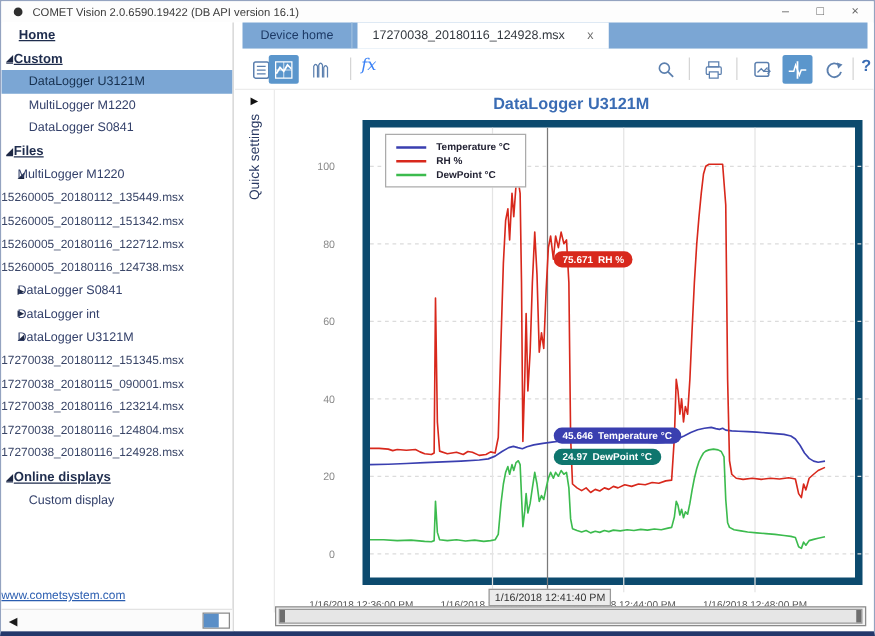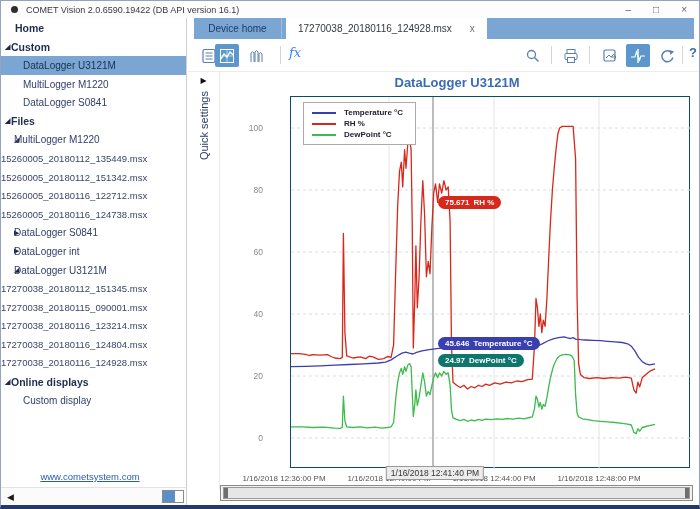--- a/index.html
+++ b/index.html
@@ -11,28 +11,28 @@
   .titlebar{position:absolute;left:0;top:0;right:0;height:17px;background:#fdfdfd;
     display:flex;align-items:center;font-size:9px;color:#3a3a3a;}
   .app-icon{width:7px;height:7px;border-radius:50%;background:#2e2e2e;margin:0 8px 0 10px;}
   .win-controls{margin-left:auto;display:flex;align-items:center;gap:22px;padding-right:12px;color:#666;font-size:10px;}
   .win-controls span{cursor:default;line-height:10px;}
   
   .sidebar{position:absolute;left:0;top:17px;width:186px;bottom:0;background:#fff;border-right:1px solid #cfcfcf;}
   .tree{position:absolute;left:0;top:0;right:0;bottom:36px;overflow:hidden;padding-top:1px;}
   .trow{display:flex;align-items:center;height:18.6px;font-size:10px;color:#33406a;white-space:nowrap;cursor:default;}
   .trow .arr{width:10px;font-size:7px;color:#1d2743;text-align:left;padding-left:4px;flex:0 0 auto;}
-  .trow.nav,.trow.header{font-weight:bold;color:#1f2d4e;font-size:10.5px;}
+  .trow.nav,.trow.header{font-weight:bold;color:#1f2d4e;font-size:10.5px;text-decoration:underline;}
   .trow.nav{padding-left:14px;}
   .trow.item{padding-left:22px;}
   .trow.subheader .arr{padding-left:13px;width:9px;margin-right:0;}
   .trow.subheader{padding-left:0;}
   .trow.file{font-size:9.5px;color:#3a4668;}
   .trow.selected{background:#7ba6d4;color:#16304f;}
-  .side-link-row{position:absolute;left:0;right:0;bottom:18px;height:16px;text-align:center;padding-right:7px;font-size:9.5px;}
+  .side-link-row{position:absolute;left:0;right:0;bottom:18px;height:16px;text-align:left;padding-right:7px;font-size:9.5px;}
   .side-link-row a{color:#2a5db0;text-decoration:underline;cursor:pointer;}
   .side-hscroll{position:absolute;left:0;right:0;bottom:0;height:18px;background:#fbfbfb;border-top:1px solid #e3e3e3;}
   .side-hscroll .larr{position:absolute;left:6px;top:4px;font-size:9px;color:#1a1a1a;}
   .side-thumb{position:absolute;right:2px;top:2px;width:22px;height:13px;border:1px solid #8a8a8a;background:#fff;}
   .side-thumb i{display:block;width:12px;height:100%;background:#5b8fc7;}
   
   .main{position:absolute;left:187px;top:17px;right:0;bottom:0;background:#fff;}
   .tabstrip{position:absolute;left:0;top:0;right:0;height:21px;background:#fff;}
   .tabstrip .bluebar{position:absolute;left:6px;right:5px;top:0;bottom:0;background:#7ba6d4;display:flex;}
   .tab{display:flex;align-items:center;font-size:10px;color:#1d3a66;cursor:pointer;}
@@ -45,21 +45,21 @@
   .tsep{position:absolute;top:7px;width:1px;height:18px;background:#d5d5d5;}
   .fx{position:absolute;top:6px;font-family:"DejaVu Serif",serif;font-style:italic;font-size:13px;color:#3b82f6;cursor:pointer;}
   .help{position:absolute;top:6px;font-size:13px;font-weight:bold;color:#3a6cb4;cursor:pointer;}
   
   .qs{position:absolute;left:0;top:54px;width:31px;bottom:17px;background:#fff;}
   .qs .qarr{text-align:center;font-size:8px;color:#111;margin-top:4px;cursor:pointer;}
   .qs .qlabel{margin:6px auto 0;writing-mode:vertical-rl;transform:rotate(180deg);font-size:11px;color:#2a3a63;}
   
   .chart-panel{position:absolute;left:31px;top:54px;right:5px;height:418px;background:#fff;border-left:1px solid #ebebeb;}
   .chart-title{position:absolute;left:0;right:0;top:3px;text-align:center;font-size:13px;font-weight:bold;color:#3a6cb4;}
-  .plot{position:absolute;left:70px;top:24px;width:400px;height:372px;border:1px solid #0c4a6e;}
+  .plot{position:absolute;left:70px;top:24px;width:400px;height:372px;border:6px solid #0c4a6e;}
   .plot svg{position:absolute;left:0;top:0;}
   .ylab{position:absolute;left:-64px;width:36px;text-align:right;font-size:8.5px;color:#8a8a8a;}
   .xlab{position:absolute;font-size:8px;color:#555;white-space:nowrap;transform:translateX(-50%);top:377px;}
   .chip{position:absolute;color:#fff;font-size:8px;font-weight:bold;padding:2px 7px;border-radius:7px;white-space:nowrap;z-index:4;}
   .cursor-tip{position:absolute;top:369px;transform:translateX(-50%);background:#ececec;border:1px solid #999;
     font-size:8.5px;color:#333;padding:1px 4px;white-space:nowrap;z-index:6;}
   .legend{position:absolute;left:12px;top:5px;background:#fff;border:1px solid #ababab;padding:4px 12px 4px 8px;z-index:3;}
   .legend .li{display:flex;align-items:center;height:11px;}
   .legend .sw{width:24px;height:2px;margin-right:8px;}
   .legend .lt{font-size:8px;font-weight:bold;color:#223;white-space:nowrap;}

